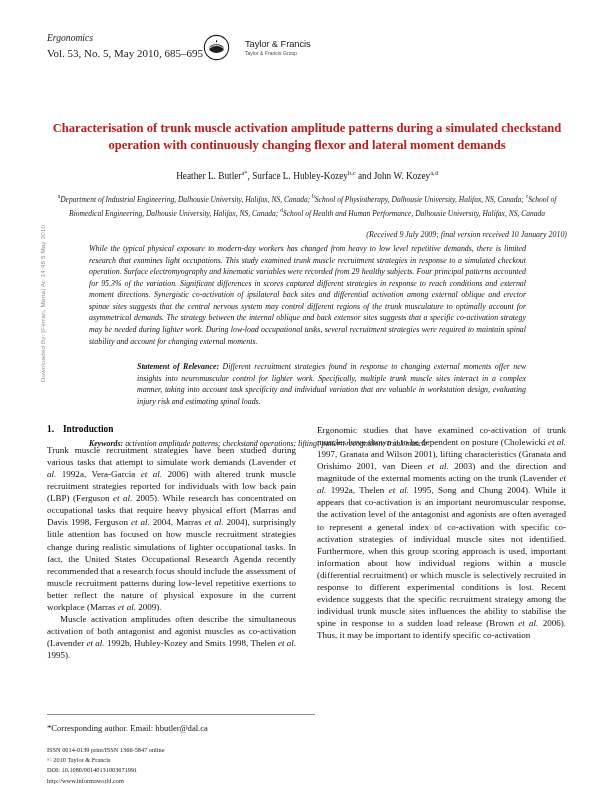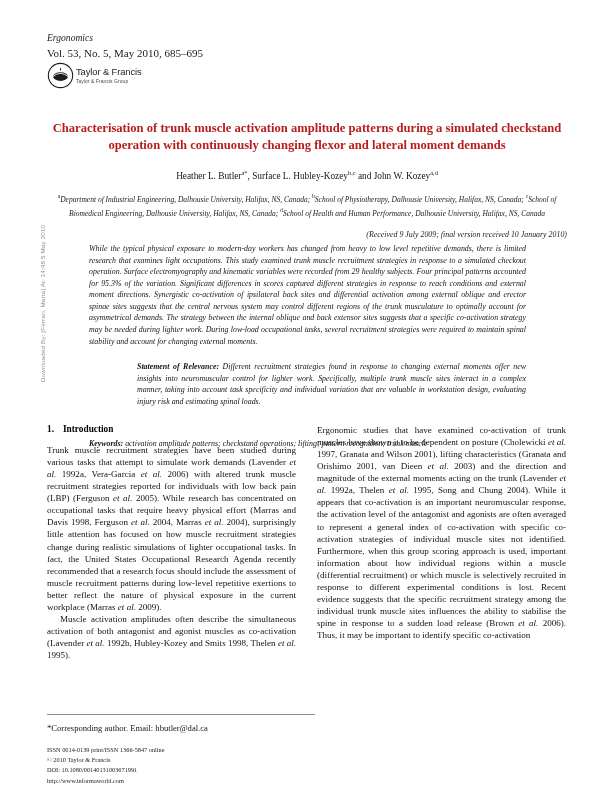--- a/index.html
+++ b/index.html
@@ -39,41 +39,40 @@
   }
 
   
   .masthead {
     position: absolute;
     left: 47px;
     top: 32px;
     right: 42px;
     display: flex;
     align-items: flex-start;
-    justify-content: flex-end;
-    flex-direction: column;
+    justify-content: flex-start;
   }
   .journal-block {
     line-height: 1.32;
   }
   .journal-name {
     font-style: italic;
     font-size: 9.6px;
     color: #1b1b1b;
   }
   .journal-issue {
     font-size: 11px;
     color: #1b1b1b;
     margin-top: 1px;
   }
 
   .tf-logo {
     display: flex;
     align-items: center;
-    gap: 2px;
+    gap: 15px;
     padding-top: 2px;
   }
   .tf-mark {
     width: 27px;
     height: 27px;
     flex: 0 0 27px;
   }
   .tf-words {
     line-height: 1.15;
   }

